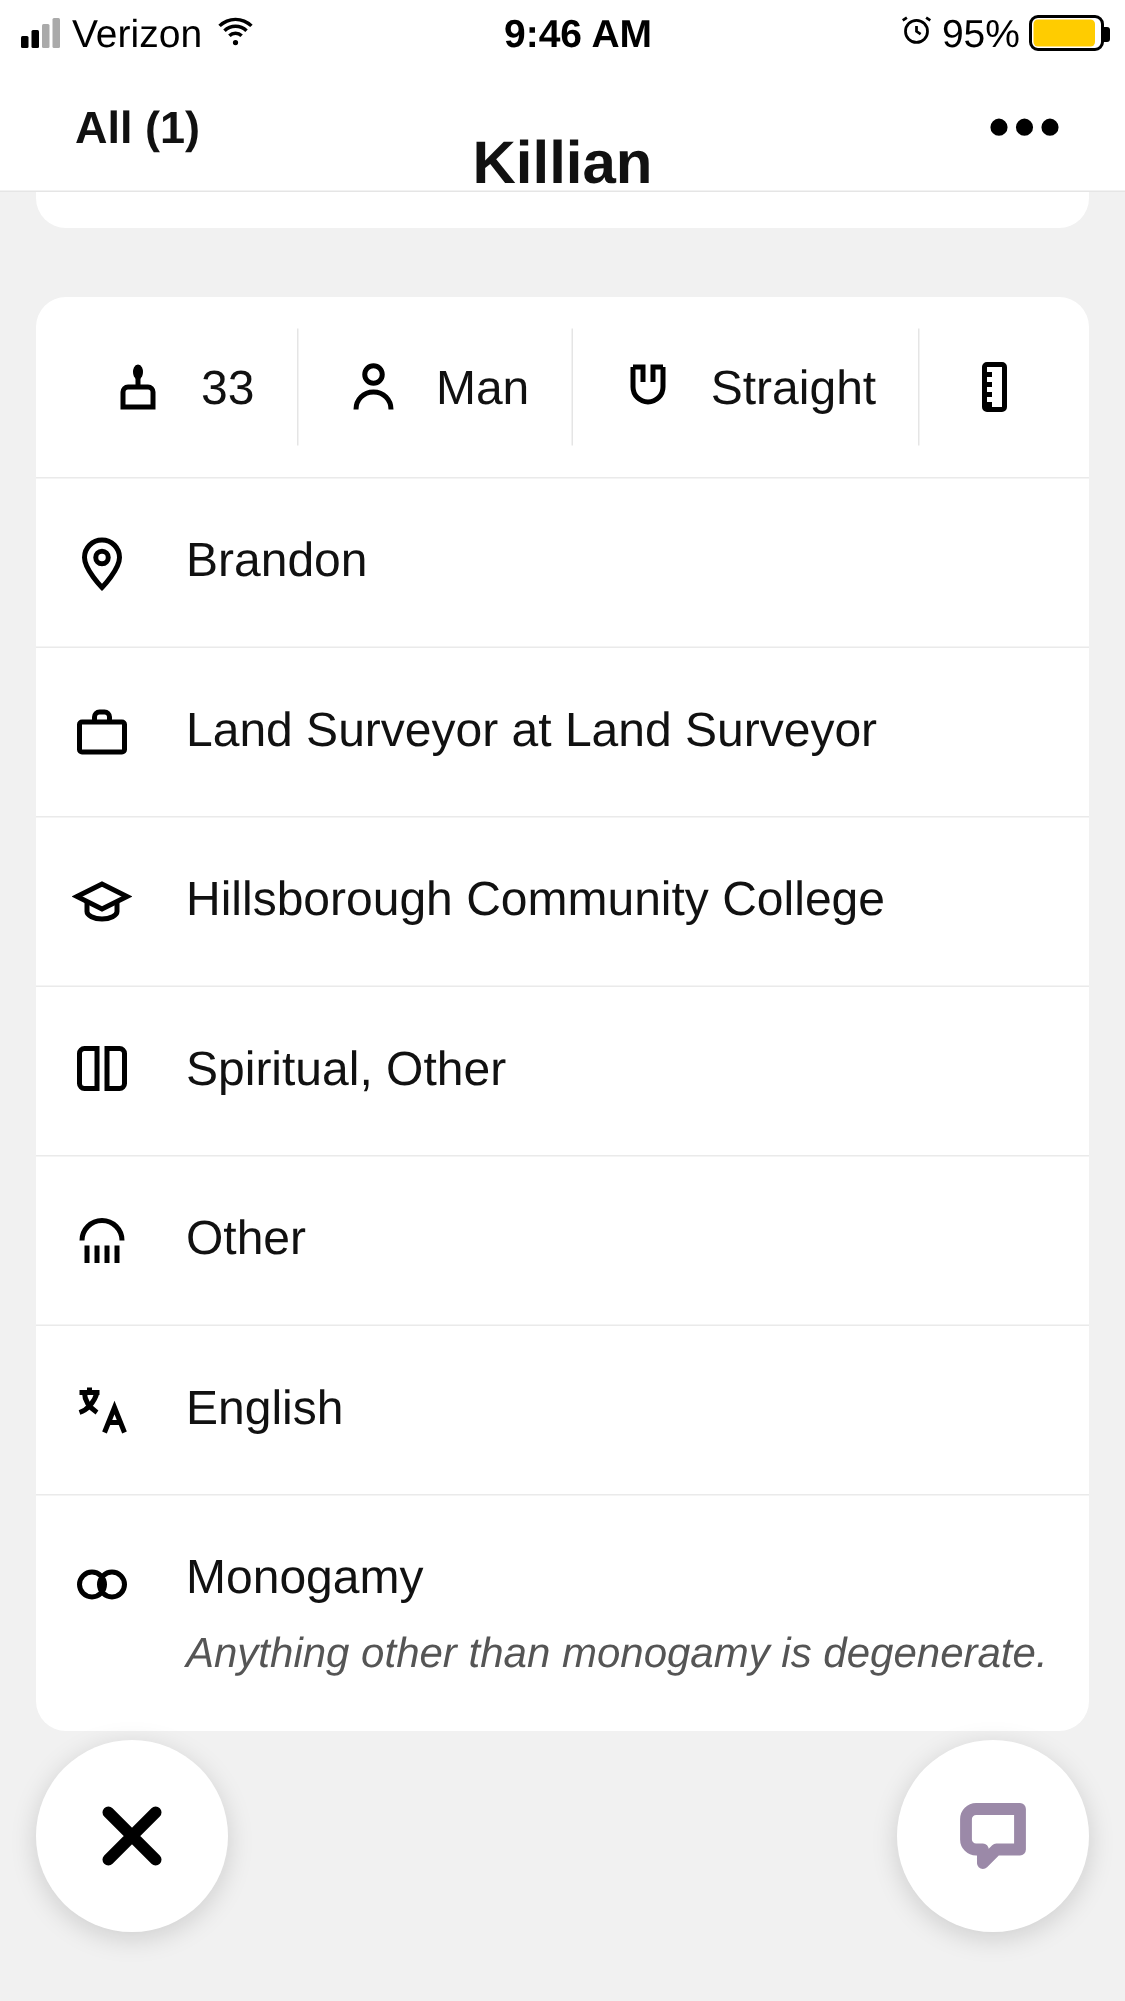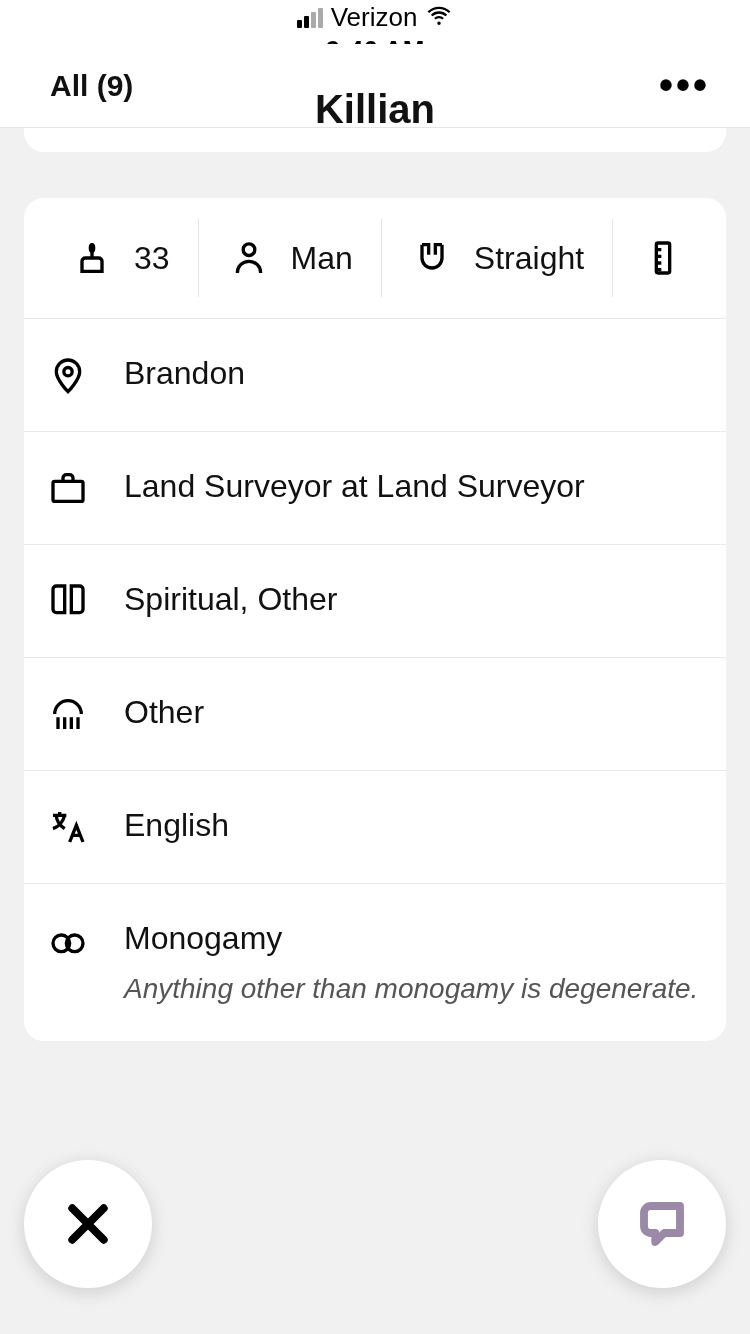--- a/index.html
+++ b/index.html
@@ -1,17 +1,17 @@
 <!DOCTYPE html>
 <html><head>
 <meta charset="utf-8">
 <style>
   * { box-sizing: border-box; margin: 0; padding: 0; }
   html, body { width: 750px; height: 1334px; font-family: -apple-system, Helvetica, Arial, sans-serif; background: #f0f0f0; overflow: hidden; }
-  .status-bar { height: 44px; background: #fff; display: flex; align-items: center; justify-content: space-between; padding: 0 14px; font-size: 26px; font-weight: 500; color: #000; flex-direction: column; }
+  .status-bar { height: 44px; background: #fff; display: flex; align-items: center; justify-content: space-between; padding: 0 14px; font-size: 26px; font-weight: 500; color: #000; }
   .status-left { display: flex; align-items: center; gap: 8px; }
   .status-right { display: flex; align-items: center; gap: 6px; }
   .signal-bars { display: flex; align-items: flex-end; gap: 2px; }
   .signal-bars span { width: 5px; background: #aaa; border-radius: 1px; }
   .signal-bars span:nth-child(1){ height: 8px; background:#000;}
   .signal-bars span:nth-child(2){ height: 12px; background:#000;}
   .signal-bars span:nth-child(3){ height: 16px;}
   .signal-bars span:nth-child(4){ height: 20px;}
   .wifi-icon svg { width: 28px; height: 28px; }
   .battery { width: 50px; height: 24px; border: 2.5px solid #000; border-radius: 6px; position: relative; display:flex; align-items:center; }
@@ -69,21 +69,21 @@
         </svg>
     </span>
     <span>95%</span>
     <div class="battery">
         <div class="battery-fill"></div>
       </div>
   </div>
 </div>
 
 <div class="nav-bar" style="position:relative;">
-  <span class="nav-left">All (9)</span>
+  <span class="nav-left">All (1)</span>
   <span class="nav-title">Killian</span>
   <span class="nav-more">•••</span>
 </div>
 
 <div class="content">
   <div class="card-stub"></div>
   <div class="card">
 
     <div class="vitals-row">
       <div class="vital">
@@ -141,20 +141,31 @@
         <svg viewBox="0 0 24 24">
             <rect x="3" y="8" width="18" height="12" rx="1"></rect>
             <path d="M9 8V6a2 2 0 012-2h2a2 2 0 012 2v2"></path>
           </svg>
       </span>
       <div class="info-content">
           <div class="info-title">Land Surveyor at Land Surveyor</div>
         </div>
     </div>
 
+    <div class="info-row">
+      <span class="info-icon">
+        <svg viewBox="0 0 24 24">
+            <path d="M2 10l10-5 10 5-10 5-10-5z"></path>
+            <path d="M6 12v4c0 1.5 2.7 3 6 3s6-1.5 6-3v-4"></path>
+          </svg>
+      </span>
+      <div class="info-content">
+          <div class="info-title">Hillsborough Community College</div>
+        </div>
+    </div>
 
     <div class="info-row">
       <span class="info-icon">
         <svg viewBox="0 0 24 24">
             <path d="M3 5a2 2 0 012-2h5v16H5a2 2 0 01-2-2V5zM21 5a2 2 0 00-2-2h-5v16h5a2 2 0 002-2V5z"></path>
           </svg>
       </span>
       <div class="info-content">
           <div class="info-title">Spiritual, Other</div>
         </div>

